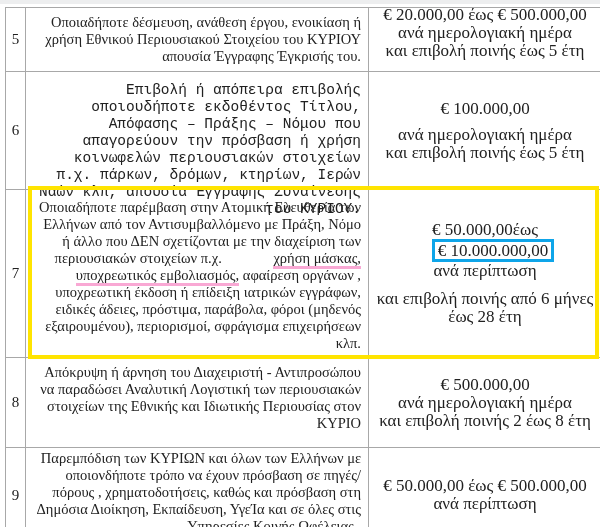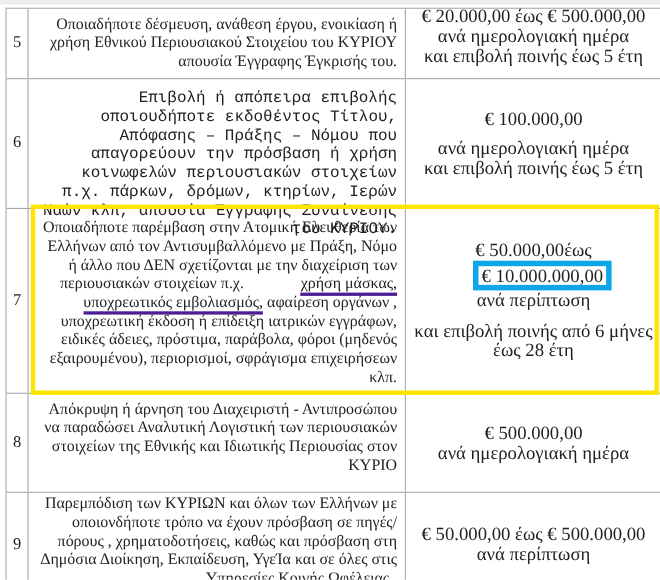--- a/index.html
+++ b/index.html
@@ -44,25 +44,25 @@
   .r7 .cell-desc{padding-top:9px;}
   .r9 .cell-desc{padding-top:2px;}
   .gap-before{margin-top:10px;}
   .gap-before-sm{margin-top:8px;}
   
   .hl-box{
     position:absolute;left:22px;right:2px;top:-4px;bottom:-2px;
     border:4px solid #ffe400;pointer-events:none;z-index:3;
   }
   .hl-underline{
-    border-bottom:3px solid #4c1d95;
+    border-bottom:3px solid #f9a8d4;
     margin-left:48px;
   }
   .hl-amount-box{
-    border:5px solid #0ea5e9;padding:0 3px;margin-left:16px;
+    border:3px solid #0ea5e9;padding:0 3px;margin-left:16px;
     display:inline-block;line-height:17px;
   }
   .amt-line{display:block;}
 </style>
 </head>
 <body>
 
 <div class="top-remnant"></div>
 
 <div class="ptable">
@@ -97,20 +97,21 @@
     </div>
     <div class="hl-box"></div>
   </div>
 
   <div class="prow r8">
     <div class="cell-num">8</div>
     <div class="cell-desc">Απόκρυψη ή άρνηση του Διαχειριστή - Αντιπροσώπου να  παραδώσει Αναλυτική Λογιστική  των περιουσιακών στοιχείων της Εθνικής και Ιδιωτικής Περιουσίας  στον ΚΥΡΙΟ</div>
     <div class="cell-amt">
       <span class="amt-line">€ 500.000,00</span>
       <span class="amt-line">ανά ημερολογιακή ημέρα</span>
+      <span class="amt-line">και επιβολή ποινής 2 έως 8 έτη</span>
     </div>
   </div>
 
   <div class="prow r9">
     <div class="cell-num">9</div>
     <div class="cell-desc">Παρεμπόδιση των ΚΥΡΙΩΝ και όλων των Ελλήνων  με οποιονδήποτε τρόπο να έχουν πρόσβαση σε πηγές/πόρους , χρηματοδοτήσεις, καθώς και πρόσβαση στη Δημόσια Διοίκηση, Εκπαίδευση, ΥγεΊα και σε όλες στις Υπηρεσίες Κοινής Ωφέλειας .</div>
     <div class="cell-amt">
       <span class="amt-line">€ 50.000,00 έως €  500.000,00</span>
       <span class="amt-line">ανά περίπτωση</span>
     </div>

